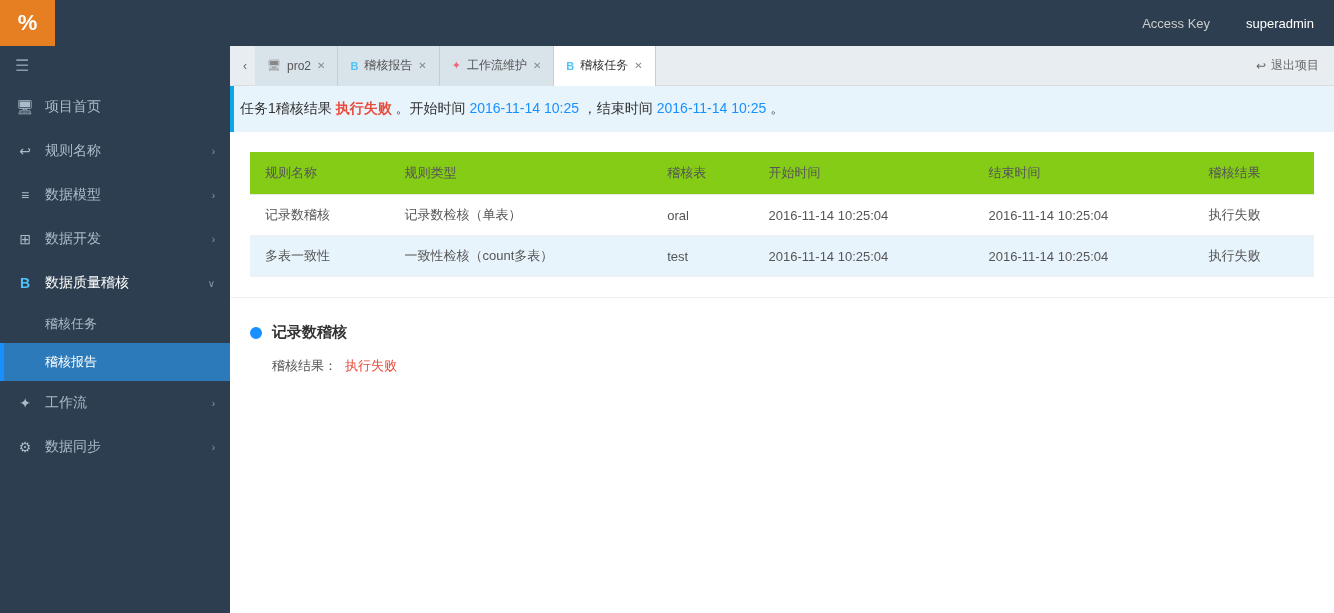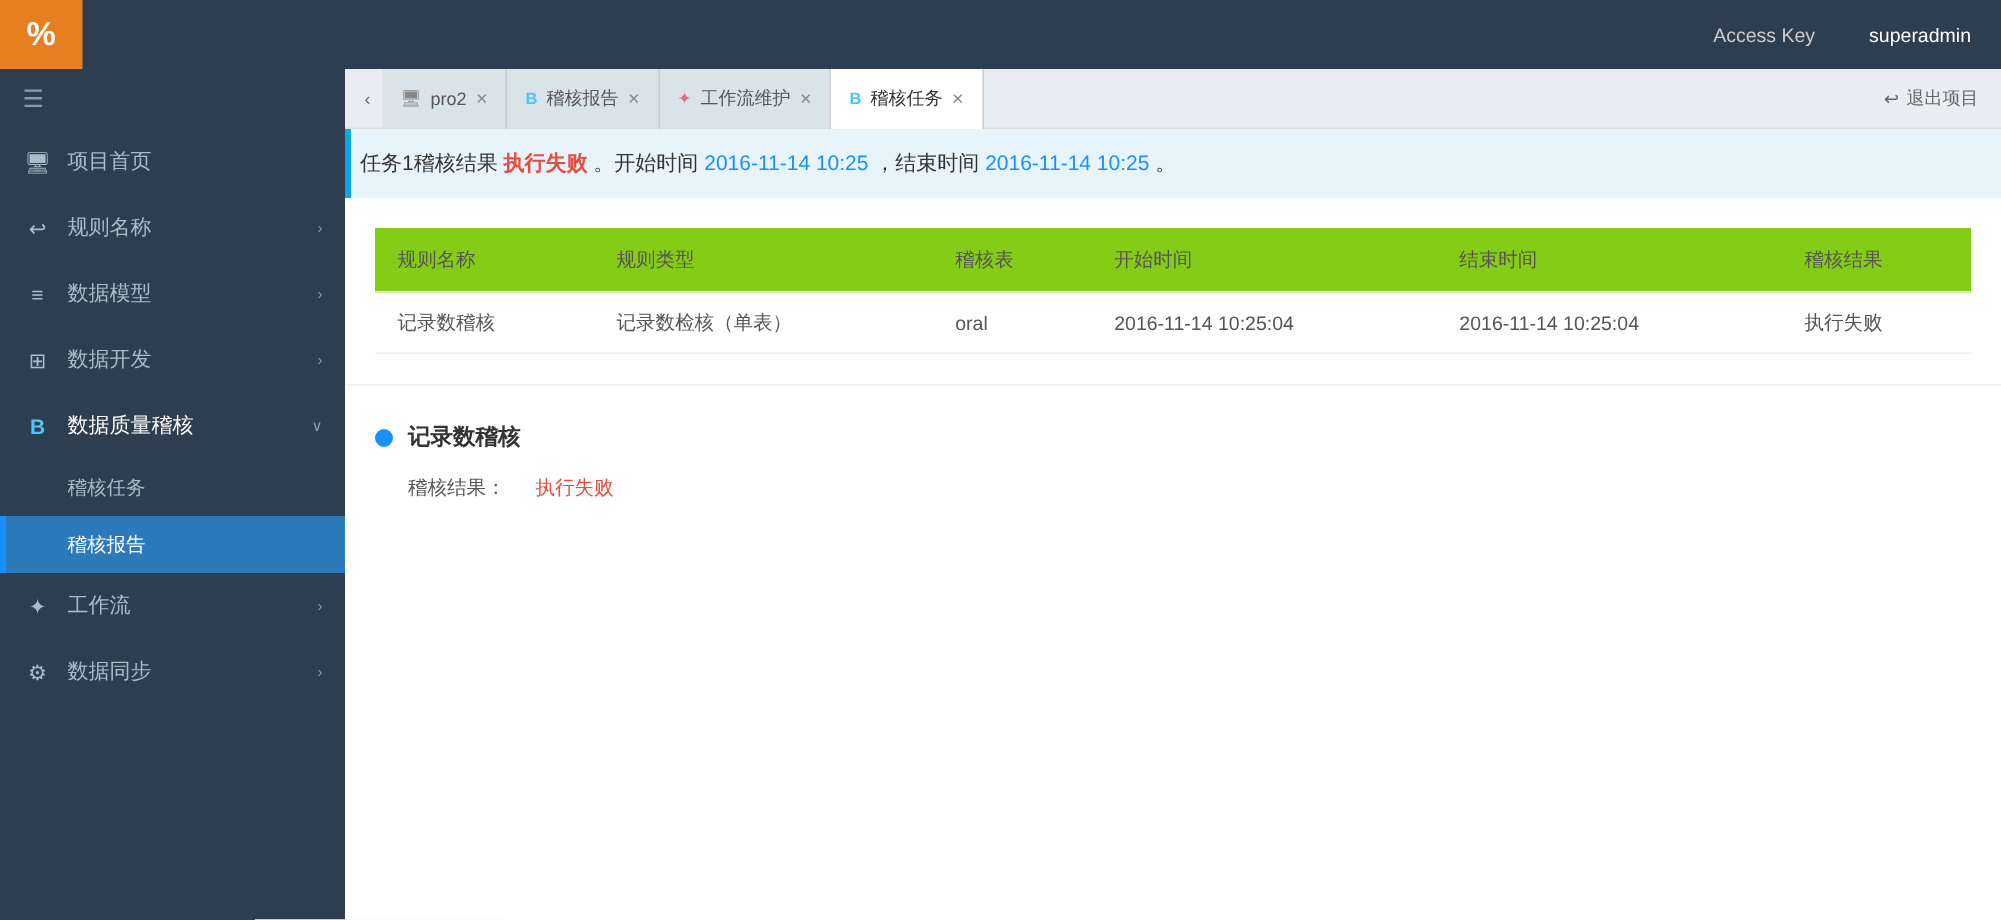--- a/index.html
+++ b/index.html
@@ -214,21 +214,21 @@
       width: 12px;
       height: 12px;
       border-radius: 50%;
       background: #1890ff;
       border: 2px solid #1890ff;
       flex-shrink: 0;
     }
     .detail-line {
       display: flex;
       align-items: center;
-      gap: 20px;
+      gap: 8px;
       font-size: 13px;
       color: #555;
       padding-left: 22px;
     }
     .detail-line .label { color: #555; }
     .detail-line .fail-val { color: #e74c3c; }
 
     
     .content-scroll::-webkit-scrollbar { width: 8px; }
     .content-scroll::-webkit-scrollbar-track { background: #f0f0f0; }
@@ -381,20 +381,28 @@
           </thead>
           <tbody id="table-body">
           <tr>
                 <td>记录数稽核</td>
                 <td>记录数检核（单表）</td>
                 <td>oral</td>
                 <td>2016-11-14 10:25:04</td>
                 <td>2016-11-14 10:25:04</td>
                 <td class="fail-text">执行失败</td>
               </tr>
+              <tr class="highlighted">
+                <td>多表一致性</td>
+                <td>一致性检核（count多表）</td>
+                <td>test</td>
+                <td>2016-11-14 10:25:04</td>
+                <td>2016-11-14 10:25:04</td>
+                <td class="fail-text">执行失败</td>
+              </tr>
             </tbody>
         </table>
       </div>
 
       <div class="detail-section">
         <div class="detail-title">
           <div class="dot"></div>
           <span>记录数稽核</span>
         </div>
         <div class="detail-line">

